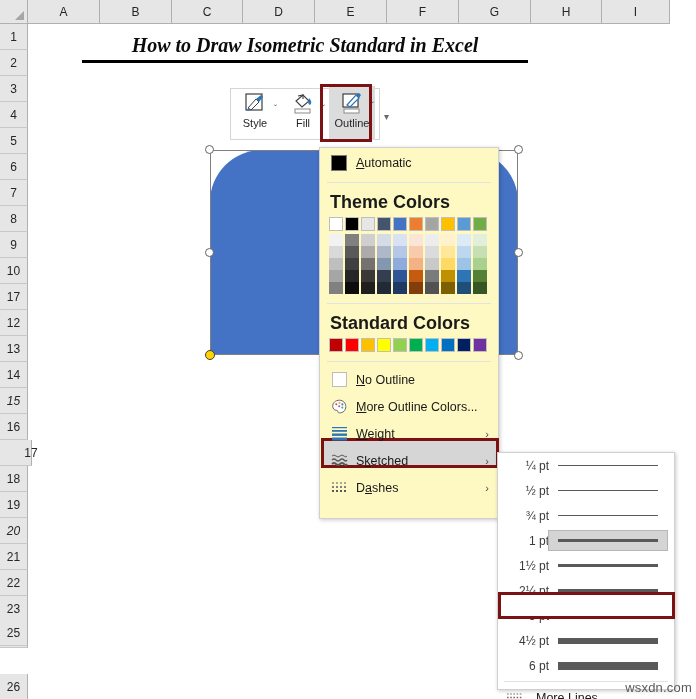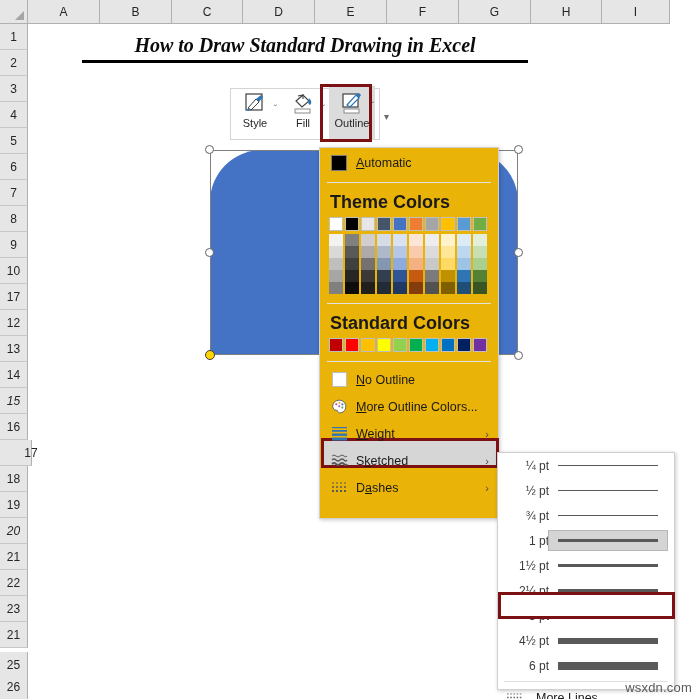--- a/index.html
+++ b/index.html
@@ -112,21 +112,21 @@
   .mb-outline-fill {
     position: absolute; left: 102px; top: -2px; width: 46px; height: 54px;
     background: #dcdcdc;
   }
   .icn { width: 26px; height: 24px; position: relative; }
 
   
   .menu {
     position: absolute; left: 319px; top: 147px;
     width: 180px; height: 372px;
-    background: #eab308;
+    background: #fef9c3;
     border: 1px solid #d0d0d0;
     box-shadow: 1px 1px 4px rgba(0,0,0,0.22);
     font-size: 12px; color: #1a1a1a;
   }
   .mi {
     position: relative; display: flex; align-items: center;
     height: 27px; padding-left: 8px;
   }
   .mi .mi-ico { width: 22px; display: flex; align-items: center; justify-content: center; }
   .mi .mi-txt { margin-left: 6px; font-size: 12.5px; color: #191919; }
@@ -222,26 +222,26 @@
       <div class="row-head" style="top: 364px; height: 26px; font-style: italic;">15</div>
       <div class="row-head" style="top: 390px; height: 26px;">16</div>
       <div class="row-head" style="top: 416px; height: 26px; padding-left: 31px;">17</div>
       <div class="row-head" style="top: 442px; height: 26px;">18</div>
       <div class="row-head" style="top: 468px; height: 26px;">19</div>
       <div class="row-head" style="top: 494px; height: 26px; font-style: italic;">20</div>
       <div class="row-head" style="top: 520px; height: 26px;">21</div>
       <div class="row-head" style="top: 546px; height: 26px;">22</div>
       <div class="row-head" style="top: 572px; height: 26px;">23</div>
       <div class="row-head" style="top: 598px; height: 26px;">21</div>
-      <div class="row-head" style="top: 596px; height: 26px; margin-top: 32px;">25</div>
+      <div class="row-head" style="top: 596px; height: 26px;">25</div>
       <div class="row-head" style="top: 650px; height: 26px;">26</div>
     </div>
 
   <div class="title-wrap">
-    <div class="title-text">How to Draw Standard Drawing in Excel</div>
+    <div class="title-text">How to Draw Isometric Standard in Excel</div>
     <div class="title-underline"></div>
   </div>
 
   <div class="shape-sel">
     <div class="blue-shape"></div>
     <div class="sel-border-l"></div>
     <div class="sel-border-r"></div>
     <div class="sel-border-t"></div>
     <div class="sel-border-b"></div>
 

